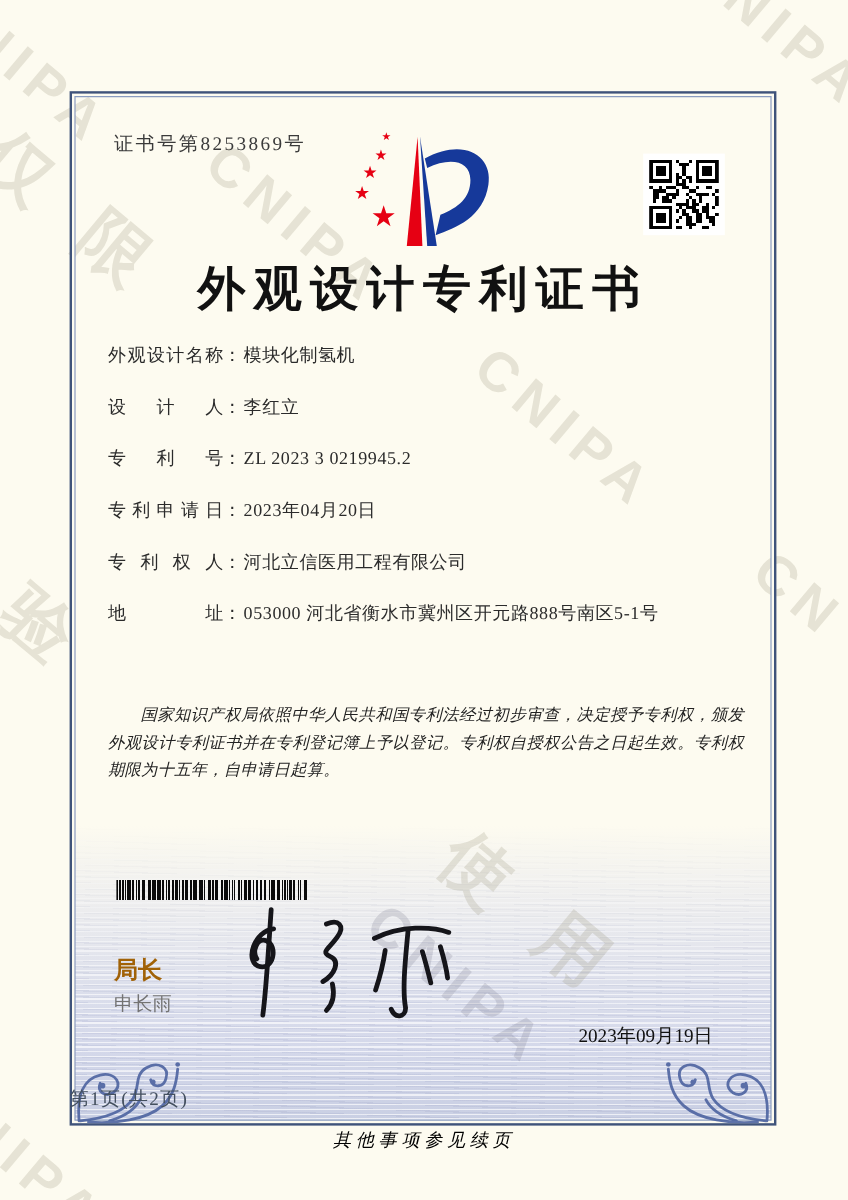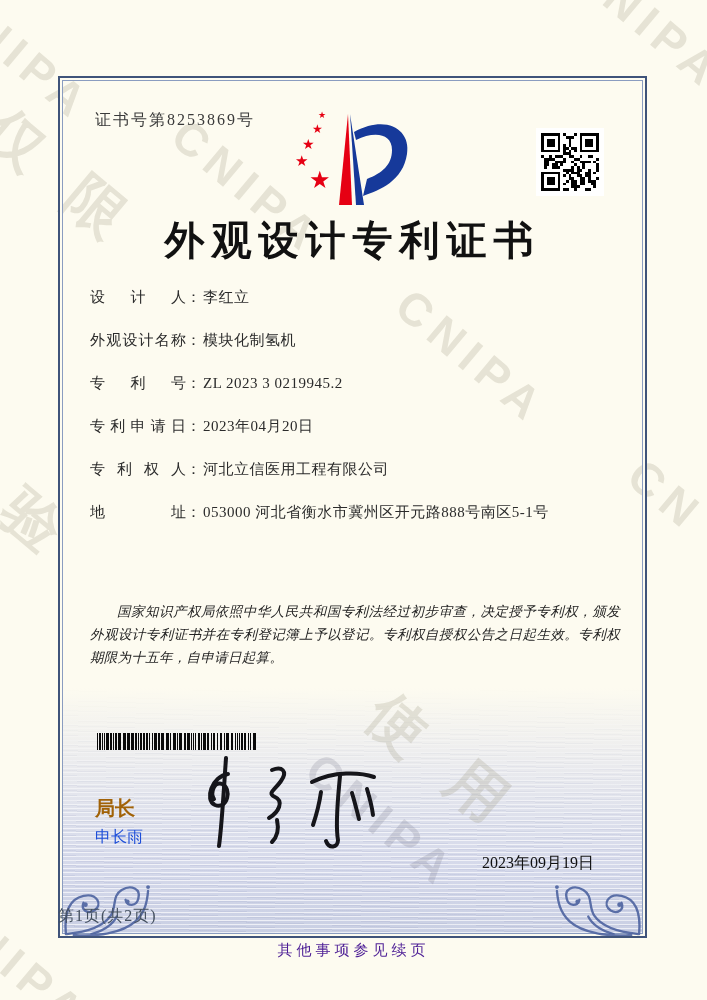--- a/index.html
+++ b/index.html
@@ -68,34 +68,34 @@
   .f-label{display:inline-block;width:96px;text-align:justify;text-align-last:justify;}
   .f-sep{display:inline-block;margin-right:2px;}
   .f-value{letter-spacing:0.5px;}
   .grant-row{position:absolute;left:90px;top:549px;width:535px;z-index:4;font-size:15px;
              color:#2b2b2b;white-space:nowrap;}
   .g2{position:absolute;left:262px;top:0;}
 
   
   .paras{position:absolute;left:90px;top:584px;width:530px;z-index:4;
          font-size:13.5px;line-height:23px;color:#222;font-style:italic;}
-  .paras p{margin:16px 0 5px 0;text-indent:2em;text-align:justify;letter-spacing:0.3px;}
+  .paras p{margin:0 0 5px 0;text-indent:2em;text-align:justify;letter-spacing:0.3px;}
 
   
   .barcode{position:absolute;left:97px;top:733px;z-index:4;}
   .director-title{position:absolute;left:95px;top:795px;z-index:4;font-size:20px;color:#a16207;
         font-family:"Liberation Sans","DejaVu Sans",sans-serif;font-weight:bold;}
-  .director-name{position:absolute;left:95px;top:827px;z-index:4;font-size:16px;color:#1d4ed8;
+  .director-name{position:absolute;left:95px;top:827px;z-index:4;font-size:16px;color:#737373;
         font-family:"Liberation Sans","DejaVu Sans",sans-serif;}
   .sig{position:absolute;left:180px;top:748px;z-index:4;}
   .gdate{position:absolute;left:482px;top:853px;z-index:4;font-size:16px;color:#111;}
   .pageinfo{position:absolute;left:58px;top:906px;width:589px;z-index:4;text-align:left;
             font-size:16px;color:#44505f;letter-spacing:1px;}
   .footnote{position:absolute;left:0;top:941px;width:707px;z-index:4;text-align:center;
-            font-size:15px;color:#4c1d95;letter-spacing:4px;}
+            font-size:15px;color:#000000;letter-spacing:4px;font-style:italic;}
 </style>
 </head>
 <body>
 
 <div class="page">
 
   <div class="wm-layer">
     <span class="wm wm-lat wm0">CNIPA</span>
     <span class="wm wm-zh wm1">仅限</span>
     <span class="wm wm-lat wm2">CNIPA</span>
@@ -278,24 +278,24 @@
         <rect x="0" y="14" width="7" height="7" fill="#000"></rect>
         <rect x="1" y="15" width="5" height="5" fill="#fff"></rect>
         <rect x="2" y="16" width="3" height="3" fill="#000"></rect>
       </svg>
   </div>
 
   <h1 class="title">外观设计专利证书</h1>
 
   <div class="fields">
     <div class="frow">
+      <span class="f-label">外观设计名称</span><span class="f-sep">：</span><span class="f-value">模块化制氢机</span>
+    </div>
+    <div class="frow">
       <span class="f-label">设计人</span><span class="f-sep">：</span><span class="f-value">李红立</span>
-    </div>
-    <div class="frow">
-      <span class="f-label">外观设计名称</span><span class="f-sep">：</span><span class="f-value">模块化制氢机</span>
     </div>
     <div class="frow">
       <span class="f-label">专利号</span><span class="f-sep">：</span><span class="f-value">ZL 2023 3 0219945.2</span>
     </div>
     <div class="frow">
       <span class="f-label">专利申请日</span><span class="f-sep">：</span><span class="f-value">2023年04月20日</span>
     </div>
     <div class="frow">
       <span class="f-label">专利权人</span><span class="f-sep">：</span><span class="f-value">河北立信医用工程有限公司</span>
     </div>

